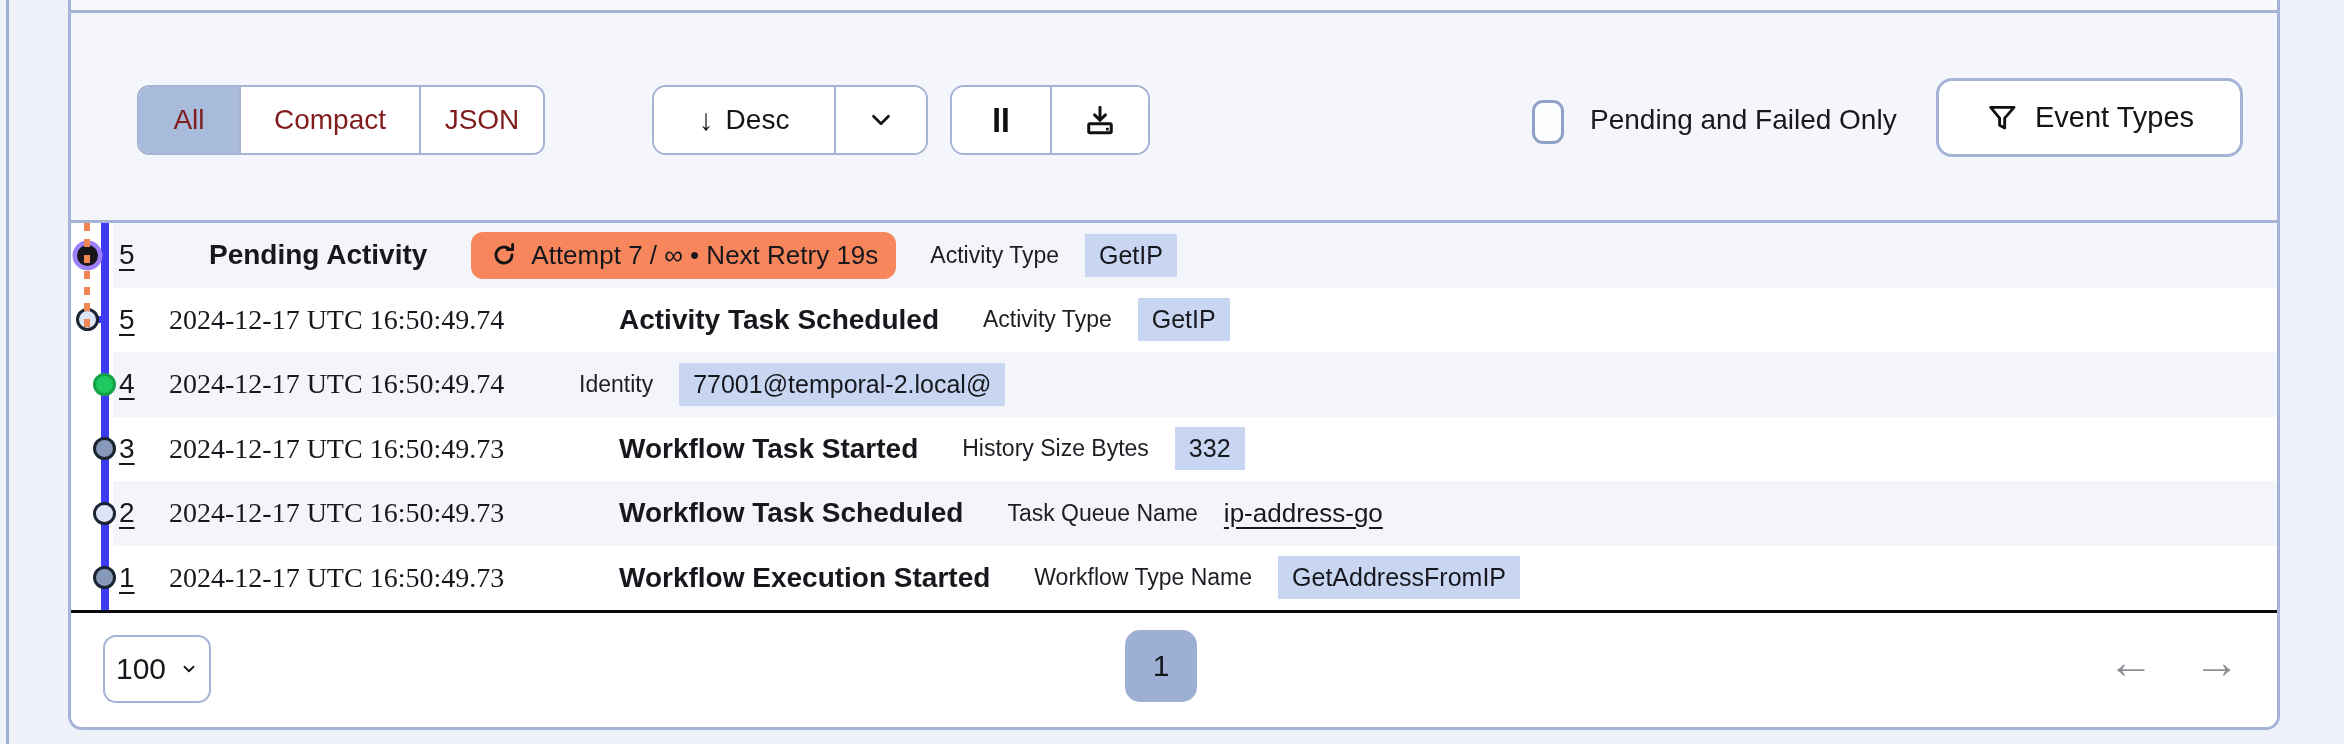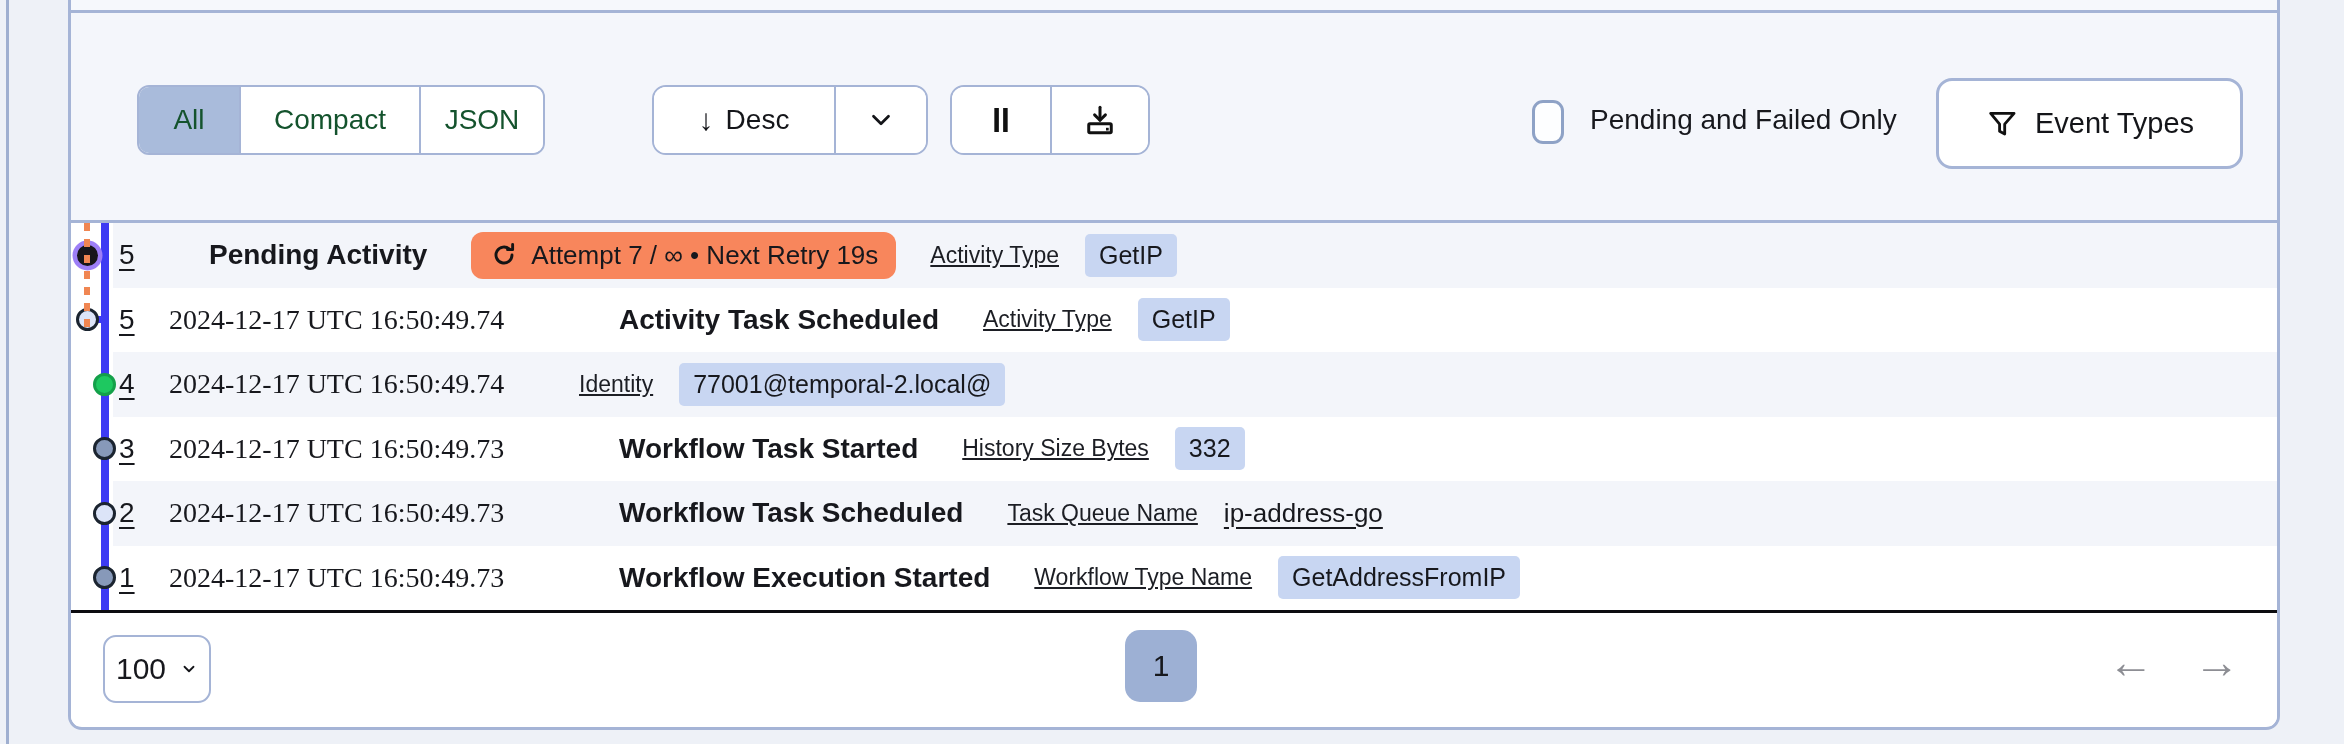--- a/index.html
+++ b/index.html
@@ -23,21 +23,21 @@
     background:#fff;border:3px solid var(--accent_border);border-radius:14px;overflow:hidden;
   }
   .top-strip{height:34px;background:var(--strip_bg);border-bottom:3px solid var(--accent_border);}
   
   .toolbar{position:relative;height:210px;background:var(--toolbar_bg);border-bottom:3px solid var(--accent_border);}
   .segmented{
     position:absolute;left:66px;top:72px;height:70px;display:flex;
     border:2px solid var(--accent_border);border-radius:12px;overflow:hidden;background:#fff;
   }
   .seg{
-    border:none;background:#fff;font:28px "Liberation Sans",sans-serif;color:#14532d;
+    border:none;background:#fff;font:28px "Liberation Sans",sans-serif;color:#7f1d1d;
     display:flex;align-items:center;justify-content:center;padding:0;cursor:pointer;
   }
   .seg+.seg{border-left:2px solid var(--accent_border);}
   .seg.selected{background:var(--selected_segment);}
   .seg-all{width:100px;} .seg-compact{width:180px;} .seg-json{width:124px;}
   .btn-group{
     position:absolute;top:72px;height:70px;display:flex;
     border:2px solid var(--accent_border);border-radius:14px;overflow:hidden;background:#fff;
   }
   .sort-group{left:581px;} .pd-group{left:879px;}
@@ -48,39 +48,39 @@
   .gbtn+.gbtn{border-left:2px solid var(--accent_border);}
   .sort-main{width:180px;} .sort-caret{width:92px;}
   .pd-btn{width:98px;}
   .arrow-glyph{font-size:30px;line-height:1;}
   .checkbox{
     position:absolute;left:1461px;top:87px;width:32px;height:44px;
     border:3px solid #8ea2c6;border-radius:11px;background:#fdfeff;cursor:pointer;
   }
   .cb-label{position:absolute;left:1519px;top:72px;height:70px;line-height:70px;font-size:28px;cursor:pointer;}
   .event-types{
-    position:absolute;left:1865px;top:65px;width:307px;height:91px;
+    position:absolute;left:1865px;top:65px;width:307px;height:79px;
     border:3px solid var(--accent_border);border-radius:16px;background:#fff;
     display:flex;align-items:center;justify-content:center;gap:16px;
     font:29px "Liberation Sans",sans-serif;color:#141519;cursor:pointer;
   }
   
   .list{position:relative;height:387px;background:#fff;}
   .rows{position:absolute;left:42px;right:0;top:0;}
   .row{height:64.5px;display:flex;align-items:center;cursor:pointer;}
   .row:nth-child(odd){background:var(--row_alt);}
   .num{width:56px;padding-left:6px;font-size:28px;text-decoration:underline;text-underline-offset:5px;}
   .time{width:410px;font-size:28px;color:#17181d;font-family:Liberation Serif, serif;}
   .name{font-size:28px;font-weight:700;margin-right:44px;white-space:nowrap;margin-left:40px;}
   .retry{
     display:flex;align-items:center;gap:12px;background:var(--pending_badge_bg);
     border-radius:12px;padding:8px 18px;font-size:26px;margin-right:34px;white-space:nowrap;
   }
-  .alabel{font-size:23px;margin-right:26px;color:#1c1e24;white-space:nowrap;text-decoration:underline;}
-  .avalue.badge{background:var(--badge_bg);border-radius:5px;padding:7px 14px;font-size:25px;white-space:nowrap;}
+  .alabel{font-size:23px;margin-right:26px;color:#1c1e24;white-space:nowrap;}
+  .avalue.badge{background:var(--badge_bg);border-radius:0;padding:7px 14px;font-size:25px;white-space:nowrap;}
   .avalue.link{font-size:26px;text-decoration:underline;text-underline-offset:5px;white-space:nowrap;}
   .timeline{position:absolute;left:0;top:0;width:130px;height:387px;pointer-events:none;}
   .tl-blue{position:absolute;left:30px;top:0;width:8px;height:387px;background:var(--timeline_blue);z-index:1;}
   .tl-tick{position:absolute;left:25px;top:93px;width:12px;height:7px;background:var(--timeline_blue);z-index:2;}
   .tl-dash{
     position:absolute;left:13px;top:0;width:6px;height:106px;z-index:4;
     background:repeating-linear-gradient(to bottom,var(--retry_dash_orange) 0 8px,transparent 8px 16px);
   }
   .node{position:absolute;width:23px;height:23px;border-radius:50%;z-index:3;}
   .black-line{height:3px;background:#0c0c10;}

